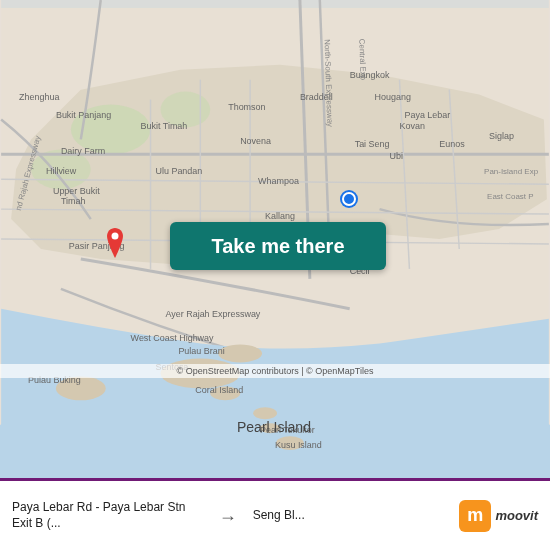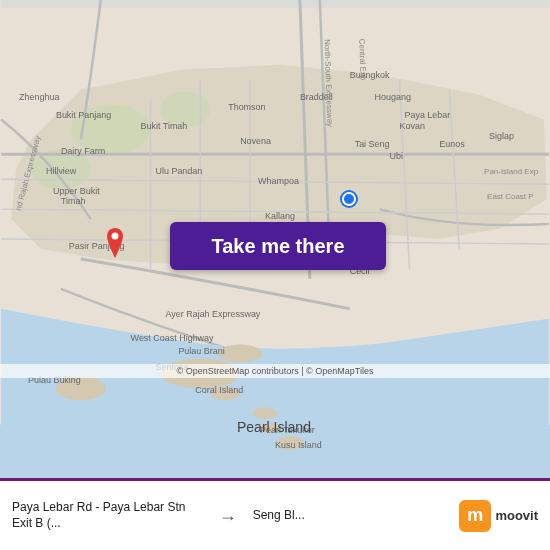--- a/index.html
+++ b/index.html
@@ -22,21 +22,21 @@
       height: 100%;
     }
 
     
     #take-me-there-btn {
       position: absolute;
       top: 222px;
       left: 170px;
       width: 216px;
       height: 48px;
-      background: #4c1d95;
+      background: #0f766e;
       color: #fff;
       border: none;
       border-radius: 6px;
       font-size: 20px;
       font-weight: 600;
       cursor: pointer;
       display: flex;
       align-items: center;
       justify-content: center;
       box-shadow: 0 2px 6px rgba(0,0,0,0.3);
@@ -135,20 +135,21 @@
       justify-content: center;
       color: white;
       font-size: 18px;
       font-weight: bold;
     }
 
     #moovit-text {
       font-size: 13px;
       font-weight: bold;
       color: #333;
+      font-style: italic;
     }
 
     .route-value {
       font-size: 12px;
       color: #222;
       font-weight: 500;
     }
   </style>
 </head>
 <body>

